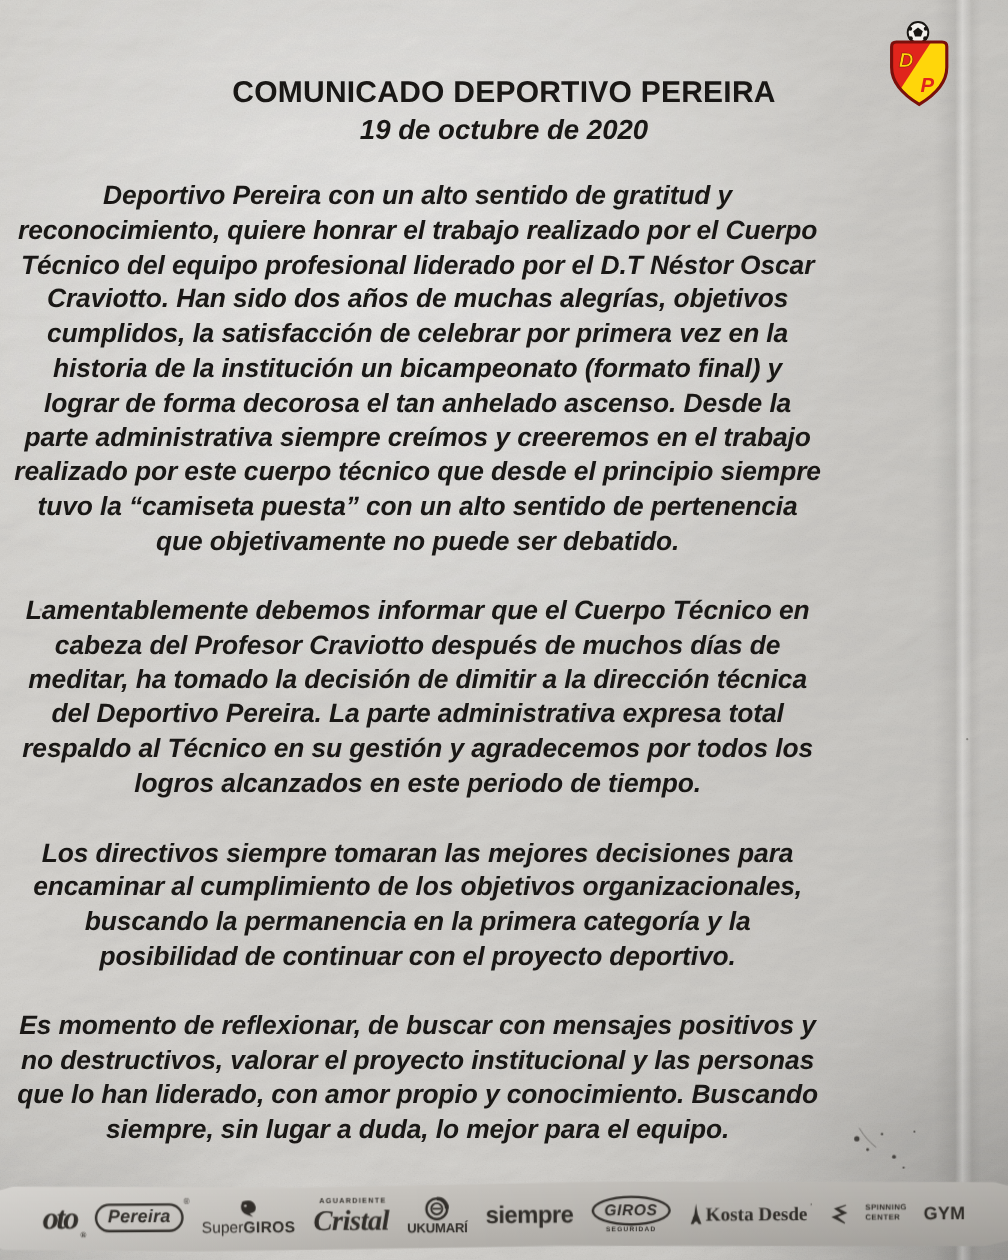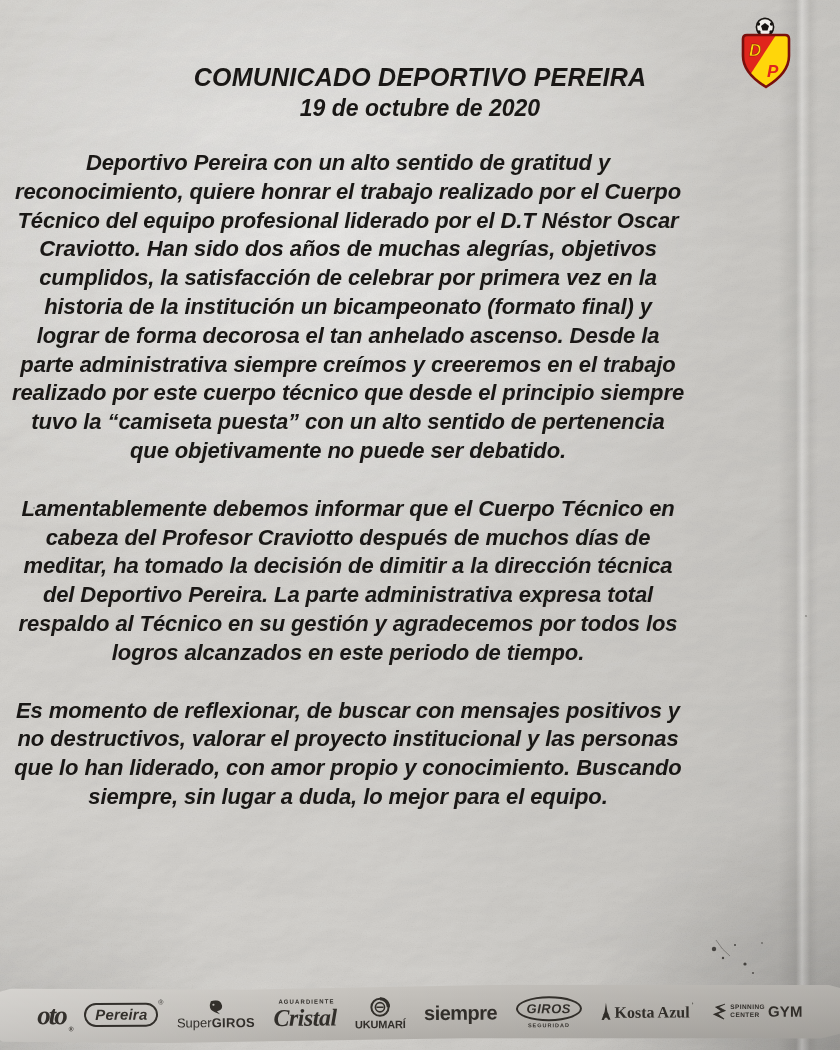--- a/index.html
+++ b/index.html
@@ -17,21 +17,21 @@
   .texture{position:absolute;inset:0;pointer-events:none;}
   .texture.crumple{mix-blend-mode:multiply;opacity:.55;}
   .texture.grain{mix-blend-mode:multiply;opacity:.12;}
   .crease{
     position:absolute;top:0;bottom:0;left:778px;width:40px;pointer-events:none;
     background:linear-gradient(90deg, rgba(0,0,0,0) 0%, rgba(0,0,0,.07) 45%, rgba(255,255,255,.25) 60%, rgba(0,0,0,.05) 80%, rgba(0,0,0,0) 100%);
   }
 
   
   .header{position:absolute;top:62px;left:0;width:100%;text-align:center;}
-  .header h1{margin:0;font-size:25px;line-height:30px;font-weight:700;font-style:italic;letter-spacing:.2px;}
+  .header h1{margin:0;font-size:25px;line-height:30px;font-weight:700;letter-spacing:.2px;}
   .header .date{margin-top:2px;font-size:23px;line-height:28px;font-weight:700;font-style:italic;}
 
   .crest{position:absolute;left:736px;top:16px;width:60px;height:78px;}
 
   
   .body{position:absolute;top:149px;left:0;width:696px;text-align:center;}
   .body p{
     margin:0 0 29px;font-size:22px;line-height:28.8px;
     font-weight:700;font-style:italic;white-space:pre-line;letter-spacing:-.1px;
   }
@@ -64,21 +64,21 @@
   .ukumari .emblem{width:20px;height:20px;margin-bottom:2px;}
   .ukumari .txt{font-size:11px;font-weight:700;letter-spacing:-.2px;}
   .yajuego{font-size:20px;font-weight:700;letter-spacing:-.5px;}
   .ainca .oval{border:2.5px solid #26231f;border-radius:50%;padding:2px 9px 3px;}
   .ainca .txt{font-size:13px;font-weight:700;font-style:italic;letter-spacing:.5px;}
   .ainca .tag{font-size:5.5px;font-weight:700;letter-spacing:1px;margin-top:2px;}
   .kosta{flex-direction:row;align-items:flex-end;gap:2px;font-family:"Liberation Serif","DejaVu Serif",serif;}
   .kosta .txt{font-size:16px;font-weight:700;}
   .kosta .reg{font-size:7px;align-self:flex-start;}
   .kosta .tower{width:12px;height:18px;}
-  .spinning{flex-direction:row;align-items:center;gap:3px;}
+  .spinning{flex-direction:row;align-items:center;gap:14px;}
   .spinning .sicon{width:15px;height:17px;}
   .spinning .stack{display:flex;flex-direction:column;gap:1px;font-size:6.5px;font-weight:700;letter-spacing:.4px;text-align:left;}
   .spinning .gym{font-size:15px;font-weight:700;letter-spacing:.2px;}
 </style>
 </head>
 <body>
 
 <div class="page">
 
   <svg class="texture crumple" width="840" height="1050" aria-hidden="true">
@@ -158,20 +158,24 @@
 parte administrativa siempre creímos y creeremos en el trabajo
 realizado por este cuerpo técnico que desde el principio siempre
 tuvo la “camiseta puesta” con un alto sentido de pertenencia
 que objetivamente no puede ser debatido.</p>
     <p>Lamentablemente debemos informar que el Cuerpo Técnico en
 cabeza del Profesor Craviotto después de muchos días de
 meditar, ha tomado la decisión de dimitir a la dirección técnica
 del Deportivo Pereira. La parte administrativa expresa total
 respaldo al Técnico en su gestión y agradecemos por todos los
 logros alcanzados en este periodo de tiempo.</p>
+    <p>Los directivos siempre tomaran las mejores decisiones para
+encaminar al cumplimiento de los objetivos organizacionales,
+buscando la permanencia en la primera categoría y la
+posibilidad de continuar con el proyecto deportivo.</p>
     <p>Es momento de reflexionar, de buscar con mensajes positivos y
 no destructivos, valorar el proyecto institucional y las personas
 que lo han liderado, con amor propio y conocimiento. Buscando
 siempre, sin lugar a duda, lo mejor para el equipo.</p>
   </div>
 
   <div class="band">
 
     <div class="sponsor oto">
       <span>oto</span>
@@ -213,21 +217,21 @@
     <div class="sponsor ainca">
       <span class="oval"><span class="txt">GIROS</span></span>
       <span class="tag">SEGURIDAD</span>
     </div>
 
     <div class="sponsor kosta">
       <svg class="tower" viewBox="0 0 12 18">
         <path d="M6 0 L7.4 9 L10.5 17 L8.2 17 Q6 12.5 3.8 17 L1.5 17 L4.6 9 Z" fill="#26231f"></path>
         <line x1="3.6" y1="11.5" x2="8.4" y2="11.5" stroke="#26231f" stroke-width="1"></line>
       </svg>
-      <span class="txt">Kosta Azul</span>
+      <span class="txt">Kosta Desde</span>
       <span class="reg">’</span>
     </div>
 
     <div class="sponsor spinning">
       <svg class="sicon" viewBox="0 0 15 17">
         <path d="M13 1 L4 4 L10 8 L2 11 L12 16 L5 10.5 L13 7.5 L6 3.8 Z" fill="#26231f" stroke="#26231f" stroke-width="1"></path>
       </svg>
       <span class="stack">
         <span>SPINNING</span>
         <span>CENTER</span>

